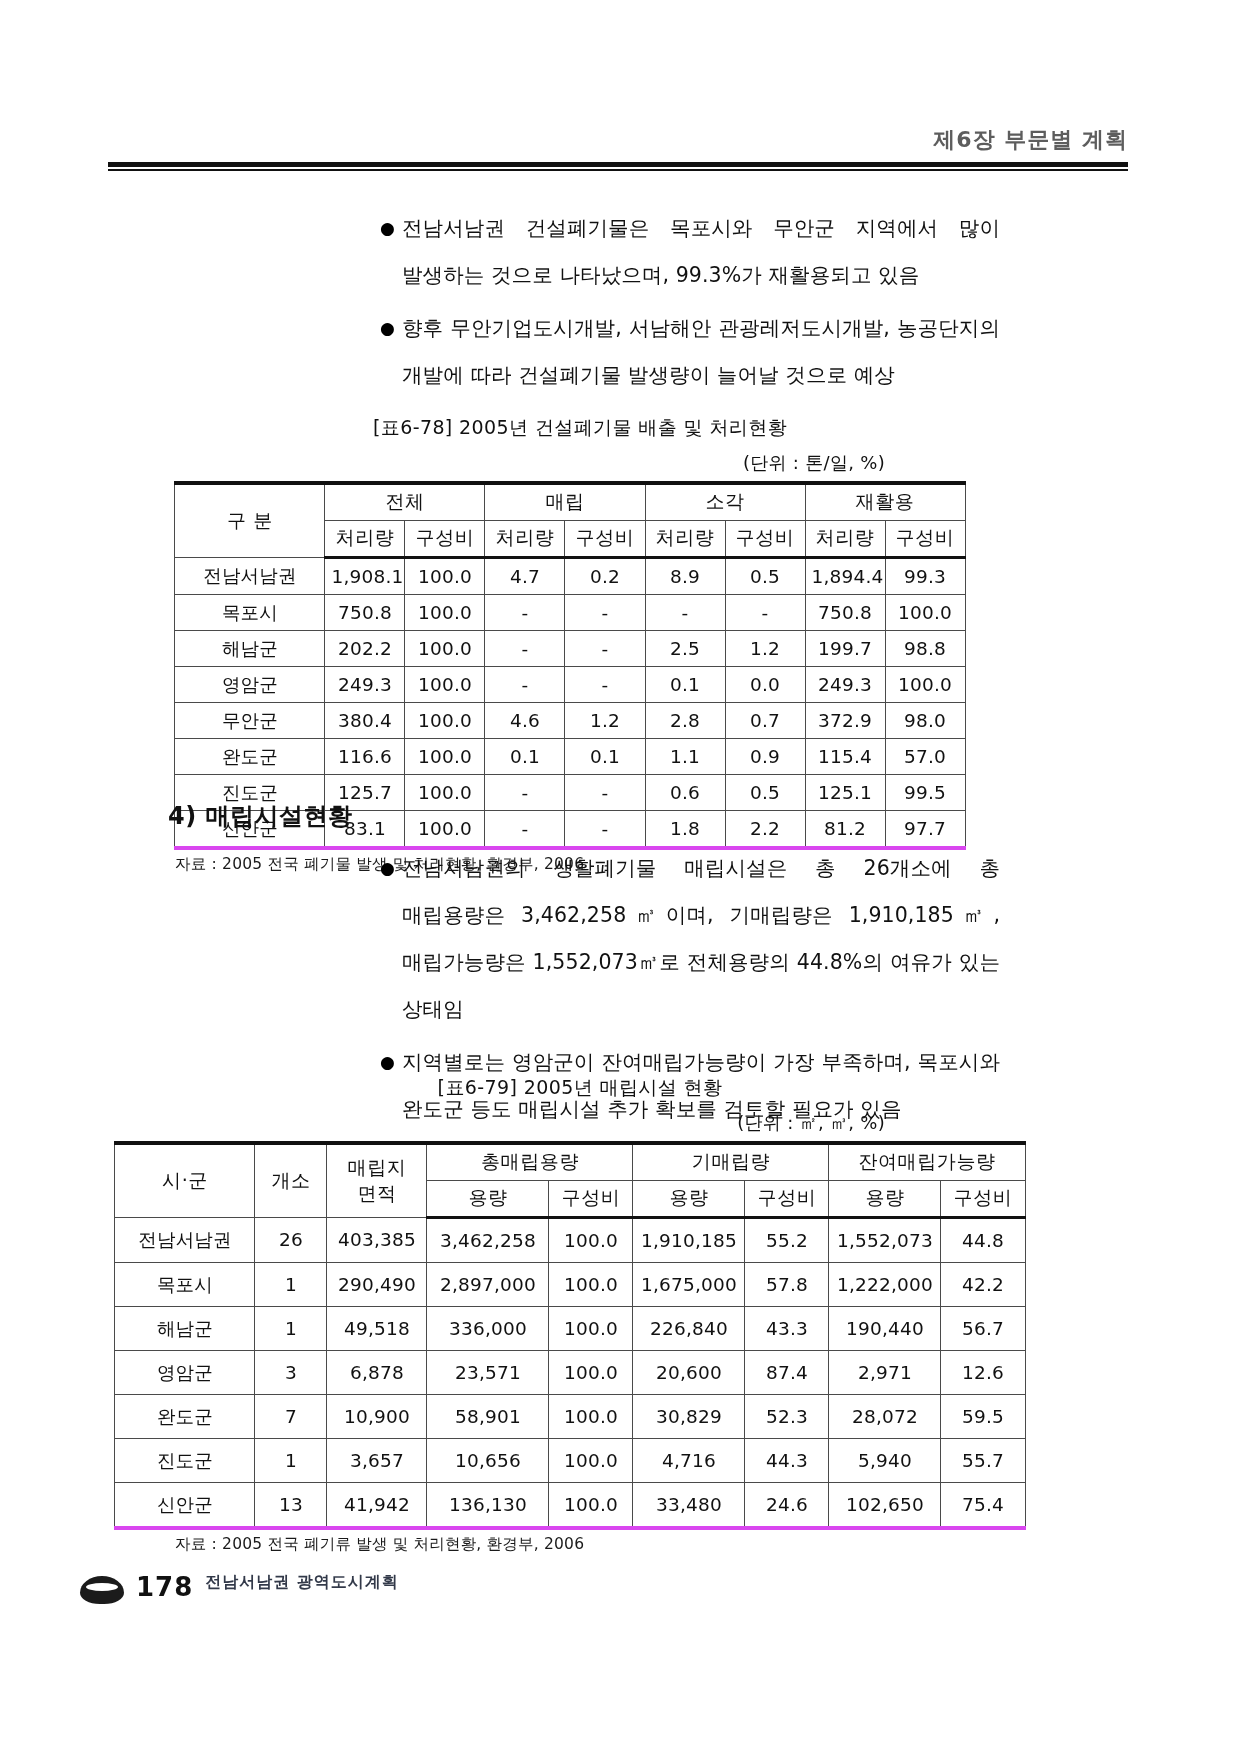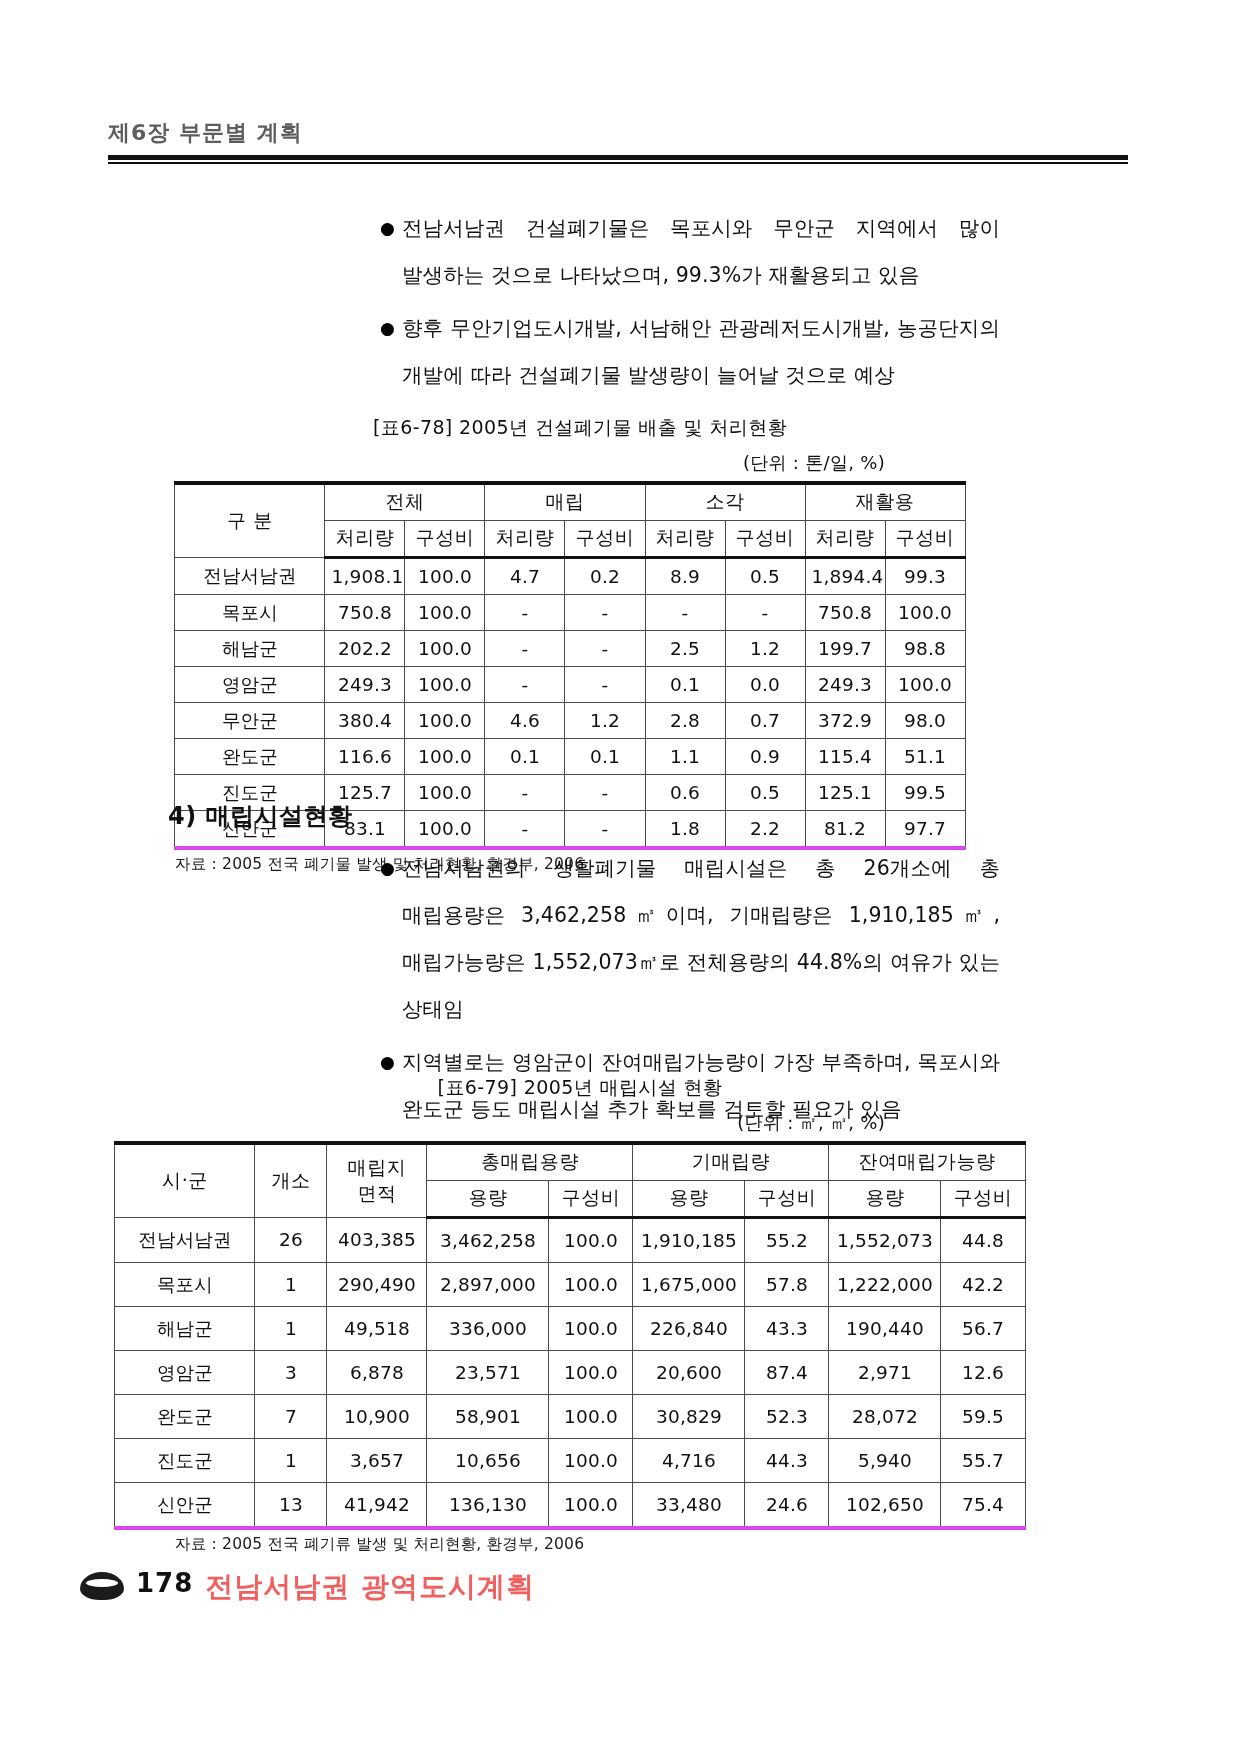--- a/index.html
+++ b/index.html
@@ -13,21 +13,21 @@
   }
   .page{
     position:relative;
     width:1240px;height:1754px;
     box-sizing:border-box;
     padding:0;
   }
 
   
   .runhead{
-    position:absolute;left:108px;top:118px;width:1020px;
+    position:absolute;left:108px;top:125px;width:1020px;text-align:right;
   }
   .runhead-text{
     font-size:22px;font-weight:bold;letter-spacing:1px;
     color:#3a3a3a;
     filter:blur(0.35px);
     opacity:.82;
     white-space:nowrap;
   }
   .runhead-rule{
     margin-top:7px;
@@ -149,22 +149,22 @@
     border-radius:50% 50% 45% 45%/60% 60% 40% 40%;
   }
   .footer-logo .wave:after{
     content:"";position:absolute;left:6px;top:7px;width:32px;height:8px;
     background:#fff;border-radius:50%;
   }
   .footer-pageno{
     font-size:26px;font-weight:bold;letter-spacing:1px;
   }
   .footer-title{
-    font-size:28px;font-weight:bold;letter-spacing:1px;
-    color:#ef4444;filter:blur(0.35px);opacity:.85;
+    font-size:16px;font-weight:bold;letter-spacing:1px;
+    color:#0f172a;filter:blur(0.35px);opacity:.85;
   }
 </style>
 </head>
 <body>
 
 <div class="page">
 
   <div class="runhead">
     <div class="runhead-text">제6장 부문별 계획</div>
     <div class="runhead-rule"></div>
@@ -274,21 +274,21 @@
           </tr>
           <tr>
             <td class="rowname">완도군</td>
             <td class="num">116.6</td>
             <td class="num">100.0</td>
             <td class="num">0.1</td>
             <td class="num">0.1</td>
             <td class="num">1.1</td>
             <td class="num">0.9</td>
             <td class="num">115.4</td>
-            <td class="num">51.1</td>
+            <td class="num">57.0</td>
           </tr>
           <tr>
             <td class="rowname">진도군</td>
             <td class="num">125.7</td>
             <td class="num">100.0</td>
             <td class="num">-</td>
             <td class="num">-</td>
             <td class="num">0.6</td>
             <td class="num">0.5</td>
             <td class="num">125.1</td>

